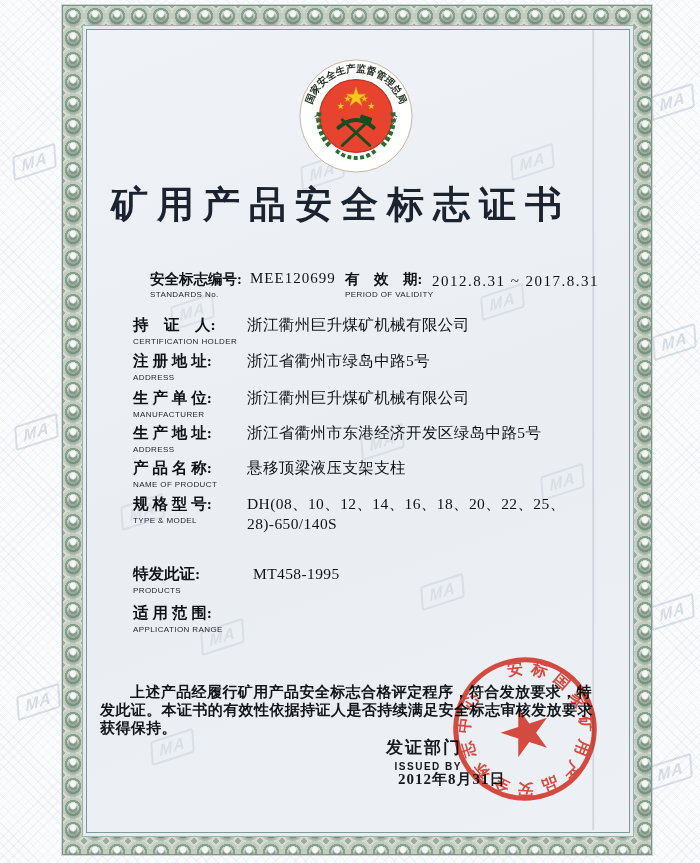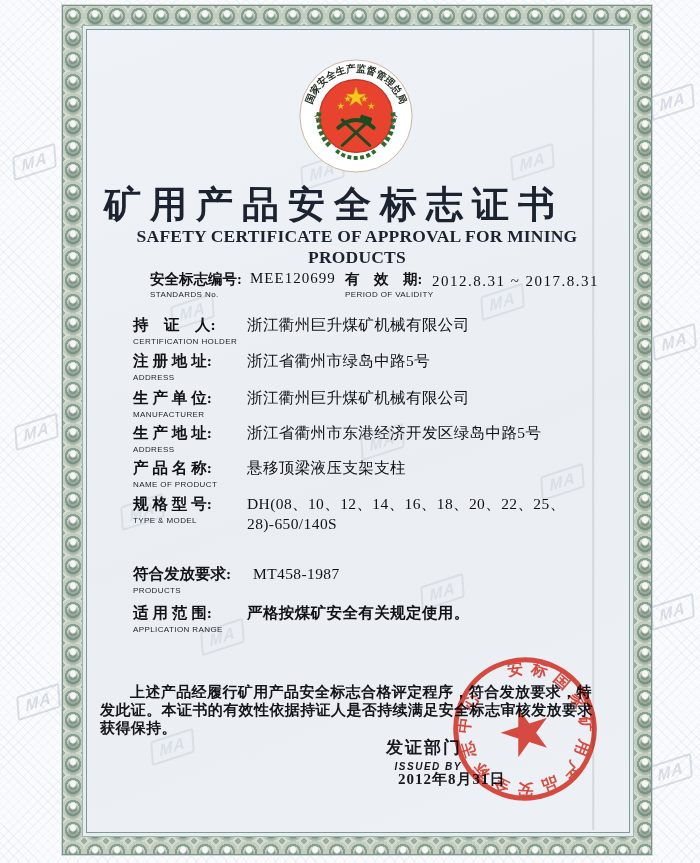--- a/index.html
+++ b/index.html
@@ -40,21 +40,21 @@
     position:absolute; transform:rotate(-18deg) skewX(-14deg);
     border:2px solid currentColor; border-radius:3px;
     padding:1px 7px; font:bold italic 16px "Liberation Sans",sans-serif;
     color:rgba(146,160,180,.20); letter-spacing:1px; pointer-events:none;
   }
   .wm.edge{ color:rgba(140,155,178,.30); }
   
   .emblem{ position:absolute; left:297px; top:57px; width:118px; height:118px; }
   
   .title{
-    position:absolute; left:104px; top:180px; width:510px; 
+    position:absolute; left:86px; top:180px; width:510px; text-align:center;
     font-size:37px; font-weight:bold; letter-spacing:9px; color:#1b2330;
   }
   .subtitle{
     position:absolute; left:86px; top:226px; width:542px; text-align:center;
     font-size:17.5px; font-weight:bold; letter-spacing:.2px; color:#1b2330;
   }
   
   .zh-label{ font-weight:bold; font-size:15.5px; white-space:nowrap; color:#101216;font-family:Liberation Serif, serif;}
   .en-sub{ font-family:"Liberation Sans",sans-serif; font-size:8px; letter-spacing:.4px; color:#23262c; margin-top:1px; white-space:nowrap;}
   .val{ font-size:15px; color:#101216; }
@@ -64,21 +64,21 @@
   .flabel{ width:110px; flex:none; }
   .fvalue{ font-size:15.5px; line-height:20px; padding-left:4px; color:#101216; letter-spacing:.4px;}
   
   .statement{
     position:absolute; left:100px; top:683px; width:506px;
     font-size:15px; line-height:18px; text-indent:2em; font-weight:600;
     color:#14161a; letter-spacing:.4px;
   }
   .issuer{ position:absolute; left:298px; top:736px; width:164px; text-align:right; }
   .issuer .zh{ font-weight:bold; font-size:17px; letter-spacing:2px; }
-  .issuer .en{ font-family:"Liberation Sans",sans-serif; font-size:10px; font-weight:bold; letter-spacing:1.5px; margin-top:2px;font-style:italic;}
+  .issuer .en{ font-family:"Liberation Sans",sans-serif; font-size:10px; font-weight:bold; letter-spacing:1.5px; margin-top:2px;}
   .issue-date{ position:absolute; left:398px; top:770px; font-size:15px; font-weight:600; letter-spacing:1px;}
   .seal{ position:absolute; left:446px; top:650px; width:158px; height:158px; mix-blend-mode:multiply; opacity:.9;}
 </style>
 </head>
 <body>
 
 <div class="page">
 
   <div class="band"></div>
   <div class="paper"></div>
@@ -131,21 +131,20 @@
 
     <g>
       <path d="M 46,64 L 74,90" stroke="#1d4a1f" stroke-width="3" stroke-linecap="round"></path>
       <path d="M 74,64 L 46,90" stroke="#1d4a1f" stroke-width="3" stroke-linecap="round"></path>
       <path d="M 42,72 Q 60,56 78,72" stroke="#1d4a1f" stroke-width="4" fill="none" stroke-linecap="round"></path>
       <rect x="64" y="60" width="12" height="7" rx="1" fill="#1d4a1f" transform="rotate(18 70 63)"></rect>
     </g>
   </svg>
 
   <div class="title">矿用产品安全标志证书</div>
-  <div class="subtitle">SAFETY CERTIFICATE OF APPROVAL FOR MINING PRODUCTS</div>
 
   <div class="abs" style="left:150px;top:270px">
     <span class="zh-label" style="font-size:14.5px">安全标志编号:</span>
     <div class="en-sub">STANDARDS No.</div>
   </div>
   <div class="abs val" style="left:250px;top:270px;letter-spacing:1px">MEE120699</div>
 
   <div class="abs" style="left:345px;top:270px">
     <span class="zh-label" style="font-size:14.5px">有　效　期:</span>
     <div class="en-sub">PERIOD OF VALIDITY</div>
@@ -182,29 +181,28 @@
     <div class="fvalue">悬移顶梁液压支架支柱</div>
   </div>
 
   <div class="frow" style="top:494px">
     <div class="flabel"><span class="zh-label">规 格 型 号:</span>
       <div class="en-sub">TYPE &amp; MODEL</div></div>
     <div class="fvalue" style="max-width:368px">DH(08、10、12、14、16、18、20、22、25、28)-650/140S</div>
   </div>
 
   <div class="frow" style="top:564px">
-    <div class="flabel"><span class="zh-label">符合发放要求:</span>
+    <div class="flabel"><span class="zh-label">特发此证:</span>
       <div class="en-sub">PRODUCTS</div></div>
-    <div class="fvalue" style="padding-left:10px">MT458-1987</div>
+    <div class="fvalue" style="padding-left:10px">MT458-1995</div>
   </div>
 
   <div class="frow" style="top:603px">
     <div class="flabel"><span class="zh-label">适 用 范 围:</span>
       <div class="en-sub">APPLICATION RANGE</div></div>
-    <div class="fvalue" style="font-weight:600">严格按煤矿安全有关规定使用。</div>
   </div>
 
 
   <div class="statement">上述产品经履行矿用产品安全标志合格评定程序，符合发放要求，特发此证。本证书的有效性依据持证人是否持续满足安全标志审核发放要求获得保持。</div>
 
   <div class="issuer">
     <div class="zh">发证部门</div>
     <div class="en">ISSUED BY</div>
   </div>
   <div class="issue-date">2012年8月31日</div>

